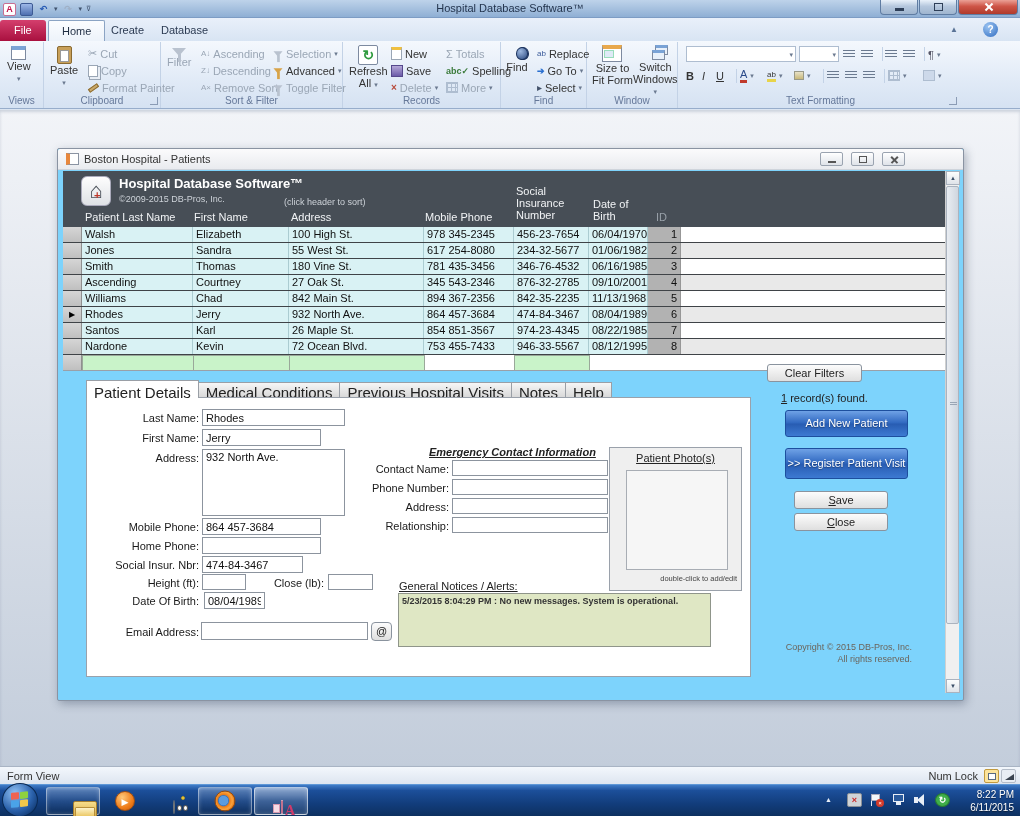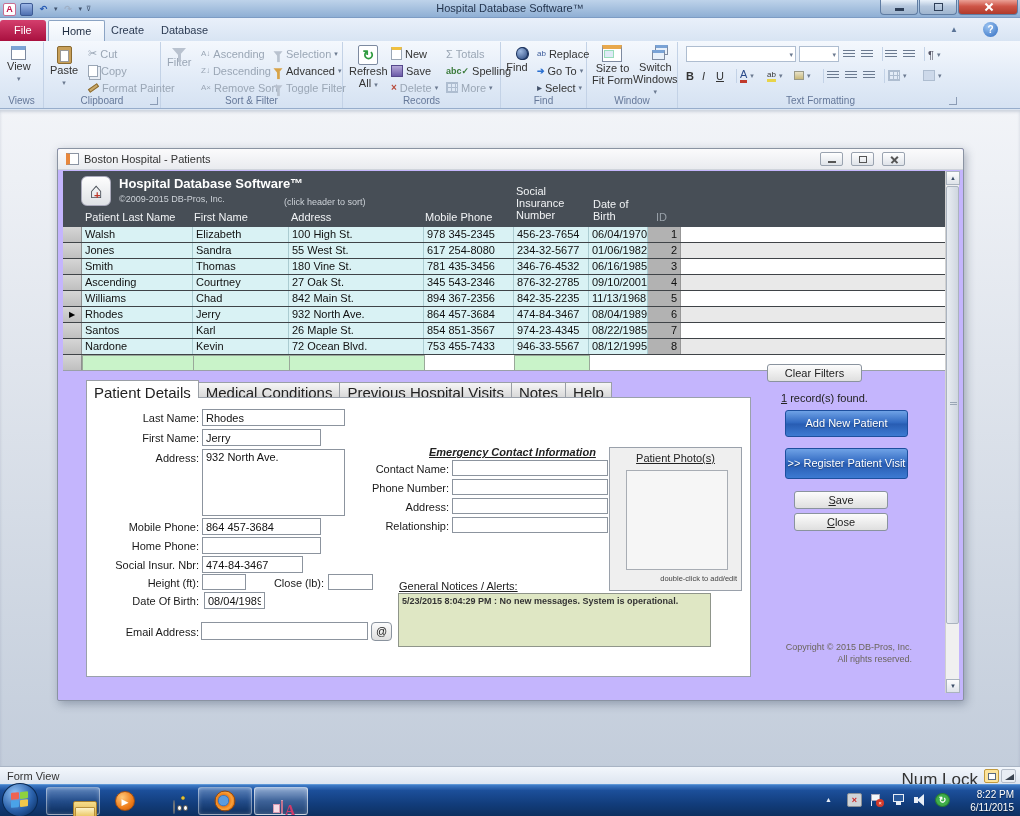--- a/index.html
+++ b/index.html
@@ -88,21 +88,21 @@
   .combo .dd{position:absolute;right:2px;top:4px}
   .bars{display:inline-block;width:12px;height:9px;
     background:repeating-linear-gradient(#6b7a90 0 1px,transparent 1px 3px)}
   .sep-v{display:inline-block;width:1px;height:14px;background:#c3d2e6;margin:0 3px;vertical-align:middle}
 
   
   #workspace{position:absolute;left:0;top:110px;width:1020px;height:656px;
     background:linear-gradient(#f2f4f8,#c3cddb);box-shadow:inset 0 2px 3px rgba(90,110,140,.25)}
 
   
-  #appwin{position:absolute;left:57px;top:148px;width:907px;height:553px;background:#c4b5fd;
+  #appwin{position:absolute;left:57px;top:148px;width:907px;height:553px;background:#7dd3fc;
     border:1px solid #8a93a2;border-radius:2px;box-shadow:2px 3px 10px rgba(40,55,80,.35)}
   .wtitle{position:absolute;left:0;top:0;right:0;height:21px;background:linear-gradient(#fbfbfc,#e9ebef);
     border-bottom:1px solid #cfd4db;border-radius:2px 2px 0 0}
   .wt-icon{position:absolute;left:8px;top:4px;width:13px;height:12px;background:#fff;border:1px solid #8a93a2;border-left:4px solid #e8873c}
   .wt-text{position:absolute;left:26px;top:4px;font-size:11px;color:#333}
   .wbtns{position:absolute;right:58px;top:3px;display:flex;gap:8px}
   .wbtn{width:23px;height:14px;border:1px solid #9aa3b0;border-radius:2px;background:linear-gradient(#fff,#dfe3e9);position:relative}
   .wbtn .g-min{left:7px;top:8px;width:8px;height:2px;background:#555}
   .wbtn .g-max{left:7px;top:3px;width:8px;height:7px;border-color:#555}
   .wbtn .gx1,.wbtn .gx2{position:absolute;left:7px;top:6px;width:9px;height:1.5px;background:#555}
@@ -174,21 +174,21 @@
     border:1px solid #aab3bf;text-align:center;font-size:6px;line-height:13px;color:#3a4d66}
   #sthumb{position:absolute;left:0;top:15px;width:13px;height:438px;background:linear-gradient(90deg,#e9edf2,#cfd6df);
     border:1px solid #aab3bf;border-radius:2px}
   #sthumb i{position:absolute;left:3px;top:215px;width:7px;height:5px;
     background:repeating-linear-gradient(#9aa6b5 0 1px,transparent 1px 2.5px)}
 
   
   #statusbar{position:absolute;left:0;top:766px;width:1020px;height:18px;
     background:linear-gradient(#f3f7fc,#dde5f0);border-top:1px solid #a9b4c4}
   #sb-left{position:absolute;left:7px;top:3px;font-size:11px;color:#333}
-  #sb-numlock{position:absolute;right:42px;top:3px;font-size:17px;color:#333}
+  #sb-numlock{position:absolute;right:42px;top:3px;font-size:11px;color:#333}
   .sb-ic{position:absolute;top:2px;width:15px;height:14px;border:1px solid #b4bcc8;border-radius:2px;background:#e8edf4}
   .sb-ic.hot{background:#fce49c;border-color:#c19a3f}
   .mini-form{position:absolute;left:3px;top:3px;width:8px;height:7px;border:1px solid #5a6a80;background:#fff}
   .mini-pen{position:absolute;left:3px;top:4px;width:9px;height:6px;background:#3a4350;clip-path:polygon(0 100%,100% 0,100% 100%)}
 
   
   #taskbar{position:absolute;left:0;top:784px;width:1020px;height:32px;
     background:linear-gradient(#3f7cc8,#1c4f9a 18%,#123d7c 60%,#0d3060);border-top:1px solid #5e97d6}
   #orb{position:absolute;left:2px;top:-2px;width:36px;height:34px;border-radius:50%;
     background:radial-gradient(circle at 35% 28%,#8fc0f4,#2a61ab 55%,#0b2f63 90%);

